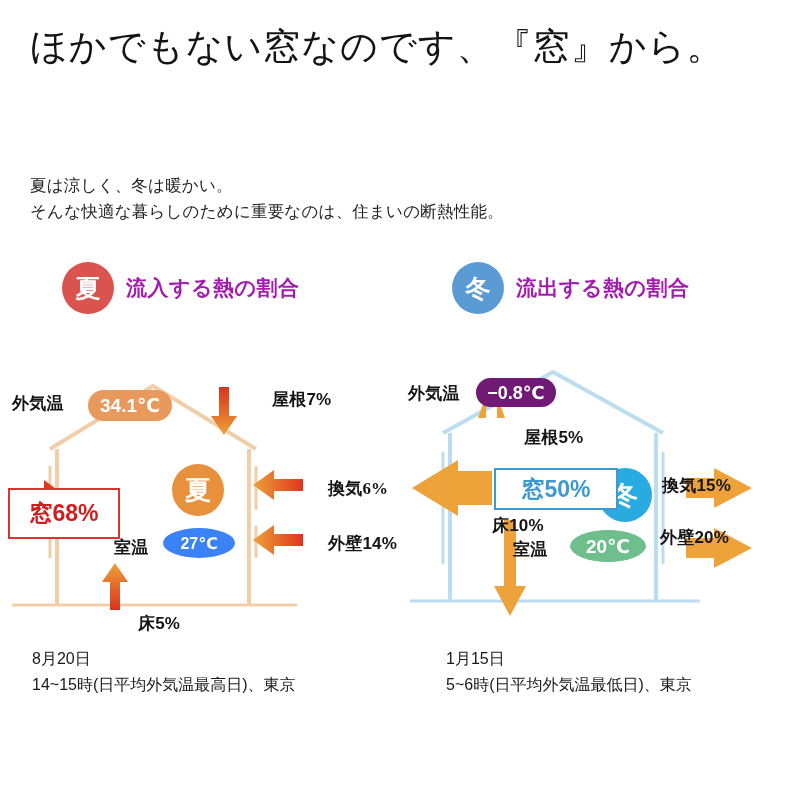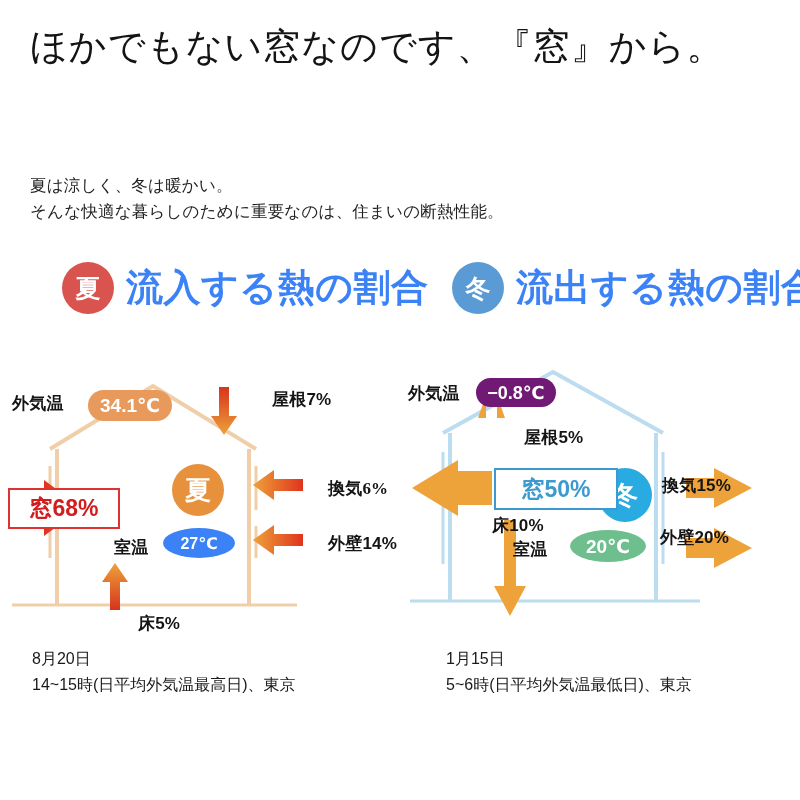--- a/index.html
+++ b/index.html
@@ -28,21 +28,21 @@
   .sec-head { position:absolute; display:flex; align-items:center; gap:12px; }
   .sec-head.summer { left:62px; top:262px; }
   .sec-head.winter { left:452px; top:262px; }
   .season-badge {
     width:52px; height:52px; border-radius:50%;
     display:flex; align-items:center; justify-content:center;
     color:#fff; font-size:25px; font-weight:700; flex:0 0 auto;
   }
   .season-badge.summer { background:#d9534f; }
   .season-badge.winter { background:#5b9bd5; }
-  .sec-title { position:relative; font-size:37px; font-weight:700; color:#3b82f6; white-space:nowrap; letter-spacing:.5px; }
+  .sec-title { position:relative; font-size:21px; font-weight:700; color:#a21caf; white-space:nowrap; letter-spacing:.5px; }
   .sec-title .hl {
     position:absolute; left:-2px; bottom:1px; height:9px; width:128px;
     background:#f7e463; z-index:-1; border-radius:1px;
   }
 
   
   .panel { position:absolute; top:360px; width:400px; height:280px; }
   .panel.summer { left:0px; }
   .panel.winter { left:400px; }
   .panel svg { position:absolute; left:0; top:0; }
@@ -64,21 +64,21 @@
     color:#fff; font-size:26px; font-weight:700;
   }
   .circle-big.summer { left:172px; top:104px; background:#e8913c; }
   .circle-big.winter { left:198px; top:108px; background:#29abe2; width:54px; height:54px; }
 
   .box {
     position:absolute; display:flex; align-items:center; justify-content:center;
     background:#fff; font-weight:700; white-space:nowrap;
   }
   .box.window-s {
-    left:8px; top:128px; width:112px; height:41px;
+    left:8px; top:128px; width:112px; height:51px;
     border:2.5px solid #e03131; color:#d11d1d; font-size:23px;
   }
   .box.window-w {
     left:94px; top:108px; width:124px; height:42px;
     border:2px solid #3d9ad1; color:#3d9ad1; font-size:23px;
   }
 
   
   .caption { position:absolute; font-size:16px; line-height:26px; color:#1a1a1a; white-space:nowrap; }
   .caption.summer { left:32px; top:646px; }

